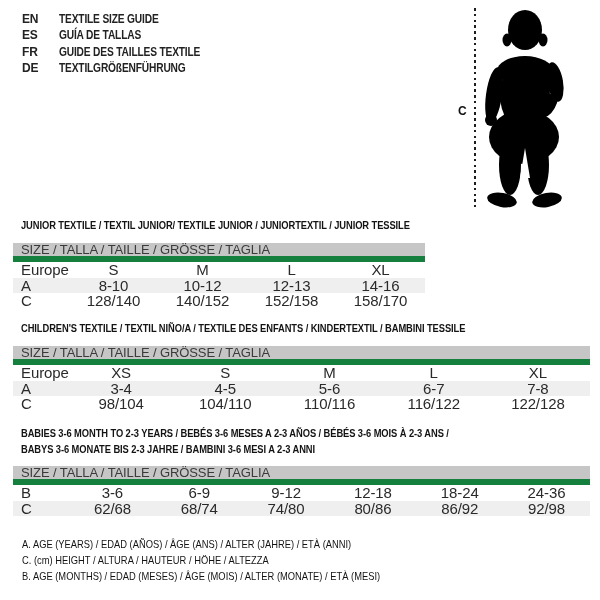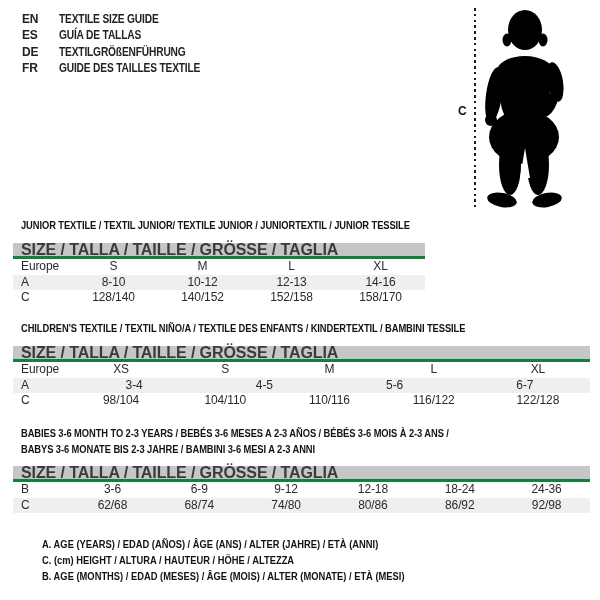--- a/index.html
+++ b/index.html
@@ -19,49 +19,49 @@
     background:repeating-linear-gradient(to bottom,#1d1d1d 0 2.6px,transparent 2.6px 5.8px);}
   .c-label{position:absolute;left:458px;top:104px;font-size:12px;font-weight:bold;color:#111;}
   .baby-figure{position:absolute;left:479px;top:7px;width:95px;height:201px;}
 
   
   .table-title{position:absolute;font-size:11px;font-weight:bold;color:#131313;letter-spacing:-0.1px;line-height:15.5px;}
 
   
   .size-table{position:absolute;left:13px;}
   .size-bar{height:13px;line-height:13.5px;background:var(--bar-bg,#c6c6c6);
-    border-bottom:3px solid #15803d;font-size:16px;color:#3b3b3b;padding-left:8px;letter-spacing:-0.1px;font-weight:bold;}
-  .trow{display:flex;height:15.6px;line-height:15.6px;font-size:12px;color:#2a2a2a;letter-spacing:-0.1px;justify-content:flex-end;}
+    border-bottom:6px solid #15803d;font-size:13px;color:#3b3b3b;padding-left:8px;letter-spacing:-0.1px;}
+  .trow{display:flex;height:15.6px;line-height:15.6px;font-size:15px;color:#2a2a2a;letter-spacing:-0.1px;}
   .trow.shaded{background:var(--row-alt,#efefef);}
   .tlabel{width:48px;padding-left:8px;}
   .tcell{flex:1;text-align:center;}
 
   
   .footnotes{position:absolute;left:22px;top:536px;}
-  .footnote{height:16.2px;line-height:16.2px;font-size:11px;font-weight:bold;color:#131313;margin-left:20px;}
+  .footnote{height:16.2px;line-height:16.2px;font-size:11px;font-weight:normal;color:#131313;}
 </style>
 </head>
 <body>
 
 <div class="lang-block">
   <div class="lang-row">
     <span class="lang-code">EN</span>
     <span class="condensed">TEXTILE SIZE GUIDE</span>
   </div>
   <div class="lang-row">
     <span class="lang-code">ES</span>
     <span class="condensed">GUÍA DE TALLAS</span>
   </div>
   <div class="lang-row">
+    <span class="lang-code">FR</span>
+    <span class="condensed">GUIDE DES TAILLES TEXTILE</span>
+  </div>
+  <div class="lang-row">
     <span class="lang-code">DE</span>
     <span class="condensed">TEXTILGRÖßENFÜHRUNG</span>
-  </div>
-  <div class="lang-row">
-    <span class="lang-code">FR</span>
-    <span class="condensed">GUIDE DES TAILLES TEXTILE</span>
   </div>
 </div>
 
 <div class="measure-line"></div>
 <div class="c-label">C</div>
 <svg class="baby-figure" viewBox="0 0 95 201" xmlns="http://www.w3.org/2000/svg">
   <g fill="#000">
 
     <ellipse cx="28" cy="33" rx="4.5" ry="6.5"></ellipse>
     <ellipse cx="64" cy="33" rx="4.5" ry="6.5"></ellipse>
@@ -132,20 +132,21 @@
         <div class="tcell">M</div>
         <div class="tcell">L</div>
         <div class="tcell">XL</div>
       </div>
       <div class="trow shaded">
         <div class="tlabel">A</div>
         <div class="tcell">3-4</div>
         <div class="tcell">4-5</div>
         <div class="tcell">5-6</div>
         <div class="tcell">6-7</div>
+        <div class="tcell">7-8</div>
       </div>
       <div class="trow">
         <div class="tlabel">C</div>
         <div class="tcell">98/104</div>
         <div class="tcell">104/110</div>
         <div class="tcell">110/116</div>
         <div class="tcell">116/122</div>
         <div class="tcell">122/128</div>
       </div>
     </div>

